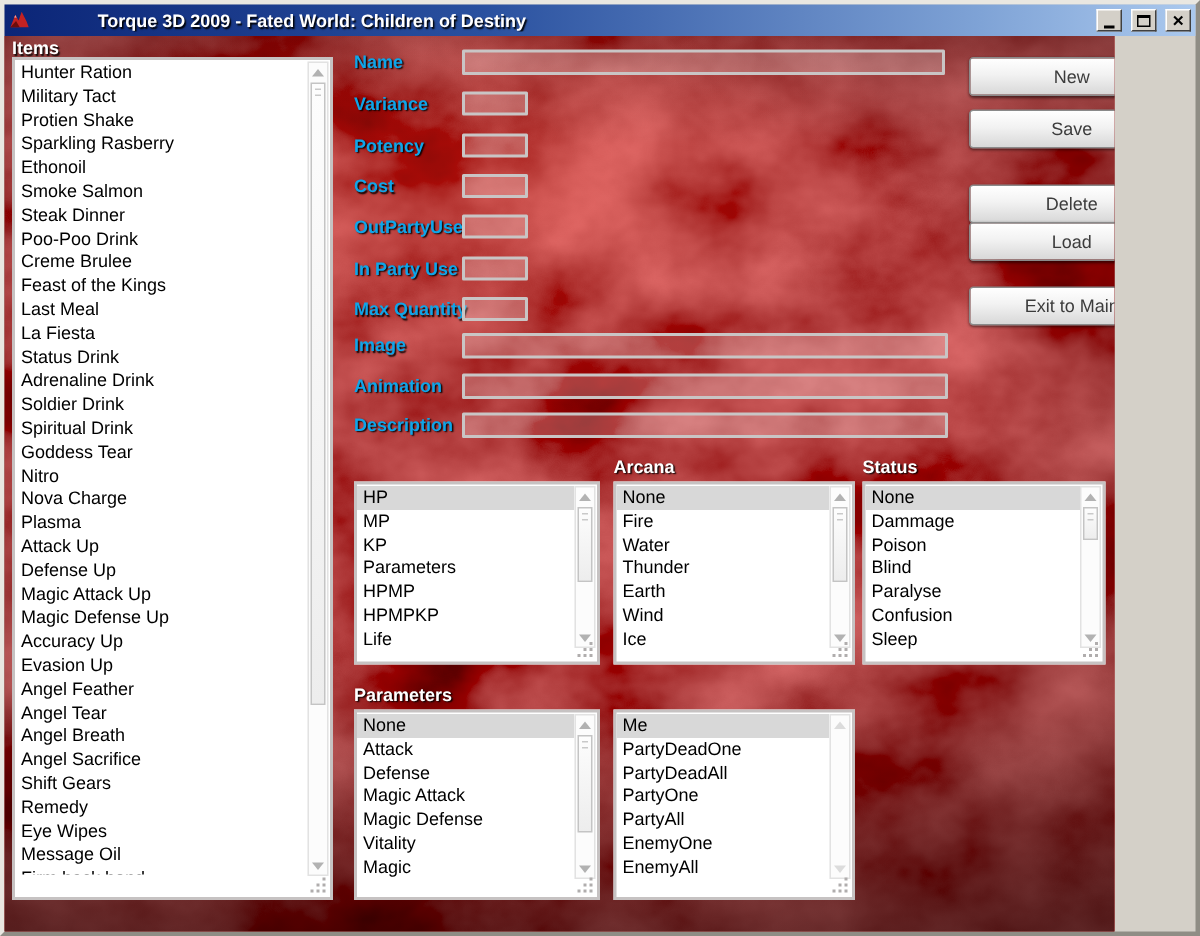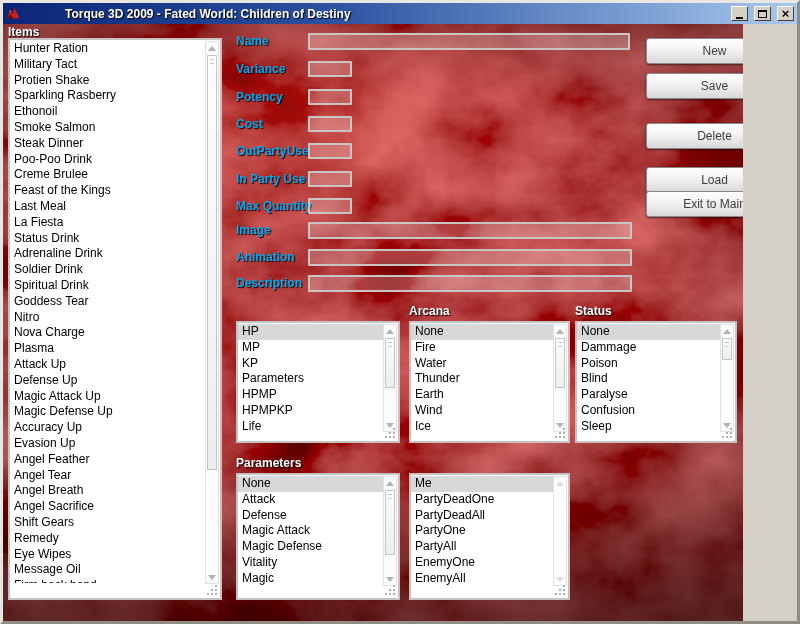--- a/index.html
+++ b/index.html
@@ -310,16 +310,16 @@
         <div class="sb-btn sb-down">
             <i class="tri tri-down"></i>
           </div>
       </div>
       <div class="grip"></div>
     </div>
 
     <button class="btn" style="top:14px;">New</button>
     <button class="btn" style="top:49px;">Save</button>
     <button class="btn" style="top:99px;">Delete</button>
-    <button class="btn" style="top:143px;">Load</button>
+    <button class="btn" style="top:124px;">Load</button>
     <button class="btn" style="top:167px;">Exit to Main</button>
   </div>
 </div>
 
 </body></html>

